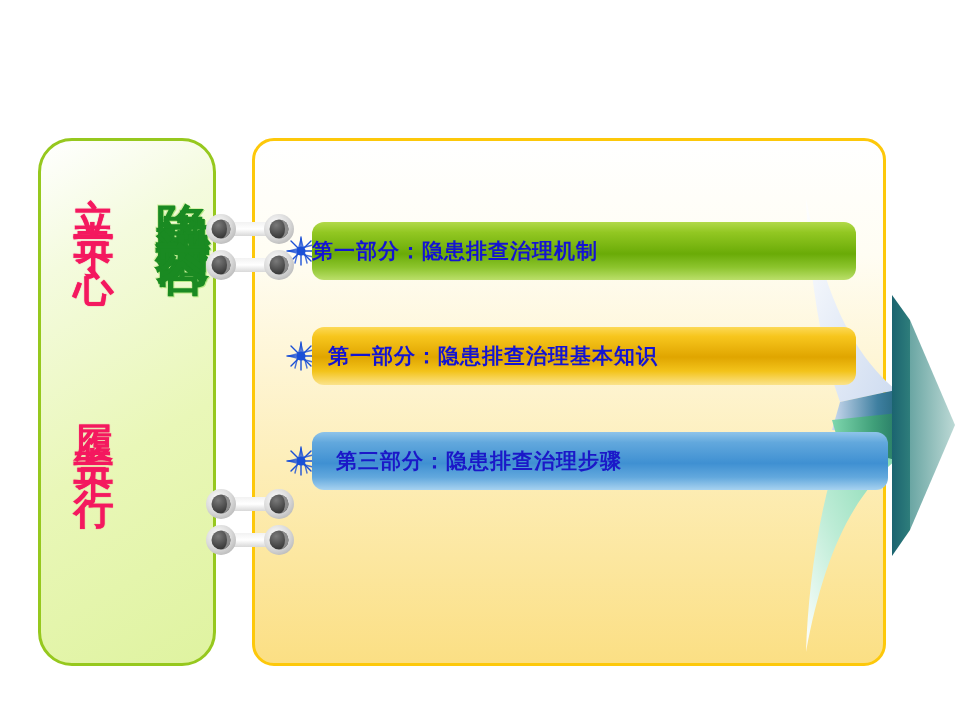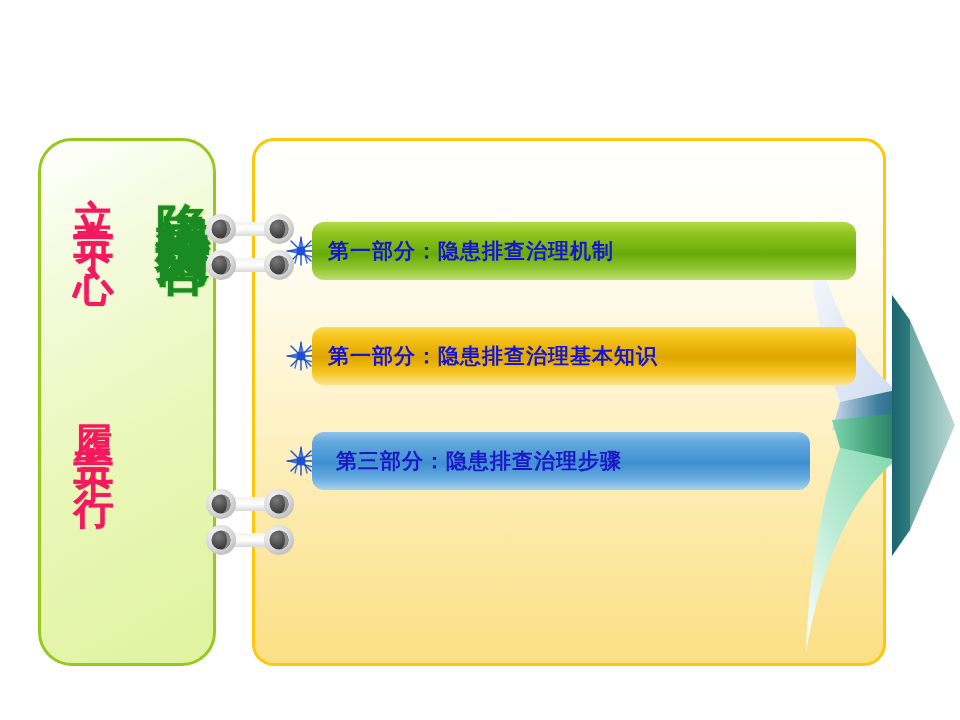--- a/index.html
+++ b/index.html
@@ -52,28 +52,28 @@
     box-sizing:border-box;
   }
   .bar-label{
     font-weight:700;font-size:21px;letter-spacing:1px;white-space:nowrap;
     font-family:"DejaVu Sans","Liberation Sans",sans-serif;
   }
   #bar1{
     left:312px;top:222px;width:544px;
     background:linear-gradient(180deg,#b2d94a 0%,#92c722 18%,#6aab07 55%,#8cc42d 78%,#bbdf6a 100%);
   }
-  #bar1 .bar-label{color:#1414d2;padding-left:16px;font-family:Liberation Mono, monospace;}
+  #bar1 .bar-label{color:#1414d2;font-family:Liberation Mono, monospace;}
   #bar2{
     left:312px;top:327px;width:544px;
     background:linear-gradient(180deg,#fcd956 0%,#f7c61d 16%,#e0a500 52%,#f3c31a 76%,#fbe38c 100%);
   }
   #bar2 .bar-label{color:#1414d2;padding-left:16px;}
   #bar3{
-    left:312px;top:432px;width:498px;
+    left:312px;top:432px;width:576px;
     background:linear-gradient(180deg,#8fc4ea 0%,#62a8dd 18%,#3f90d2 54%,#62a8dd 78%,#a7d2f0 100%);
   }
   #bar3 .bar-label{color:#1b18c8;padding-left:24px;}
 
   
   .sparkle{position:absolute;width:30px;height:30px;}
 
   
   .binder{position:absolute;width:92px;height:34px;}
   #binder-a1{left:204px;top:212px;}

